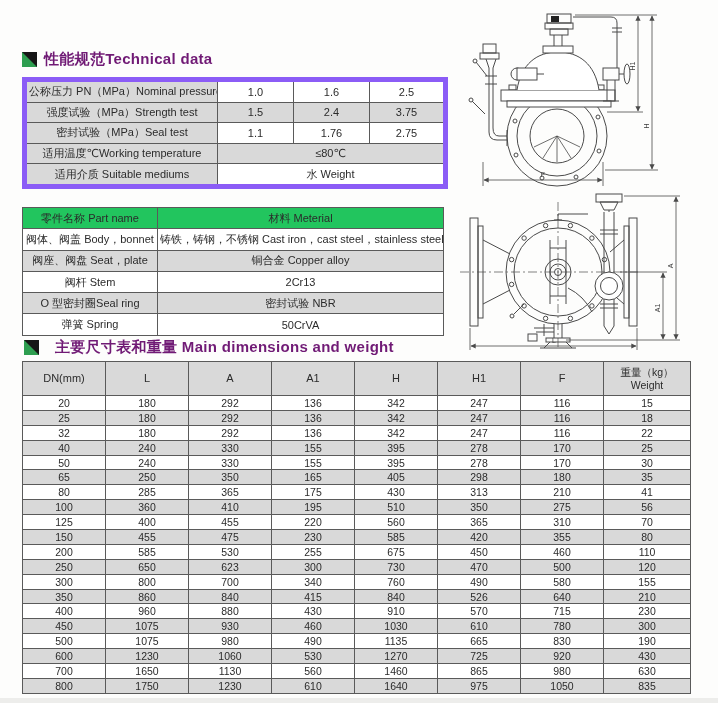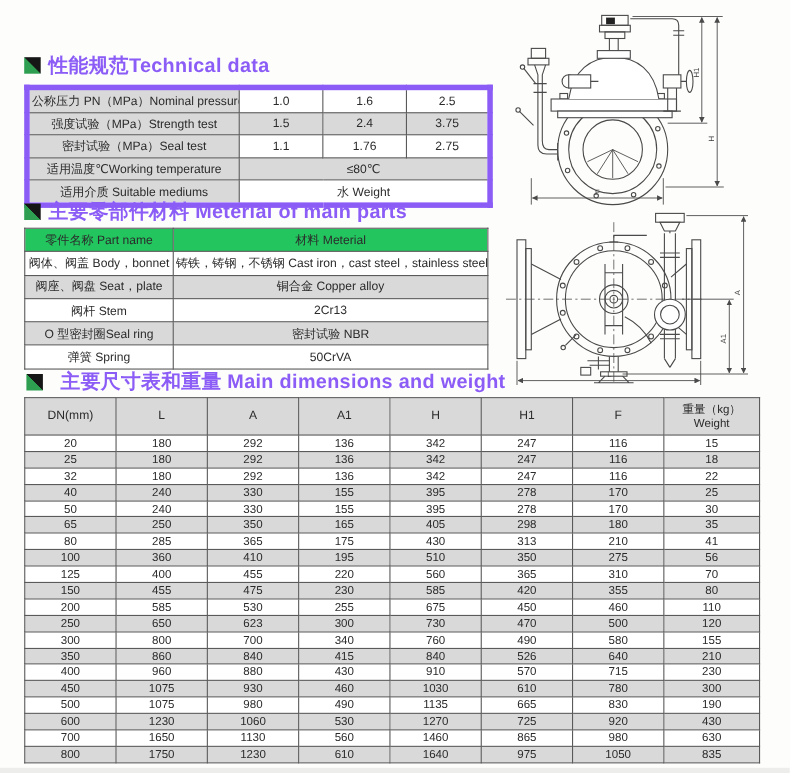--- a/index.html
+++ b/index.html
@@ -19,21 +19,21 @@
 
   
   .section-header{
     position:absolute;display:flex;align-items:center;gap:7px;height:18px;
   }
   .bullet{
     width:15px;height:15px;flex:0 0 15px;
     background:linear-gradient(to top right,#2e9e50 49%,#161616 51%);
   }
   .section-title{
-    font-size:18px;font-weight:bold;color:#8b5cf6;letter-spacing:.3px;white-space:nowrap;
+    font-size:15px;font-weight:bold;color:#701a75;letter-spacing:.3px;white-space:nowrap;
   }
 
   
   table{border-collapse:collapse;table-layout:fixed;background:#fff;}
   td,th{
     border:1px solid #5a5a5a;text-align:center;vertical-align:middle;
     font-weight:normal;color:#2b2b2b;overflow:hidden;white-space:nowrap;
   }
   tr.shaded td{background:#d9d9d9;}
   td.label-cell{background:#d9d9d9;}
@@ -103,24 +103,20 @@
           <td class="label-cell">适用温度℃Working temperature</td>
           <td colspan="3">≤80℃</td>
         </tr>
         <tr>
           <td class="label-cell">适用介质 Suitable mediums</td>
           <td colspan="3">水  Weight</td>
         </tr>
       </tbody>
   </table>
 
-  <div class="section-header" id="sec2-header">
-    <span class="bullet"></span>
-    <span class="section-title">主要零部件材料 Meterial of main  parts</span>
-  </div>
 
   <table id="table2">
     <colgroup>
         <col style="width:135px">
         <col style="width:286px">
       </colgroup>
     <thead>
         <tr>
           <th>零件名称 Part name</th>
           <th>材料 Meterial</th>

